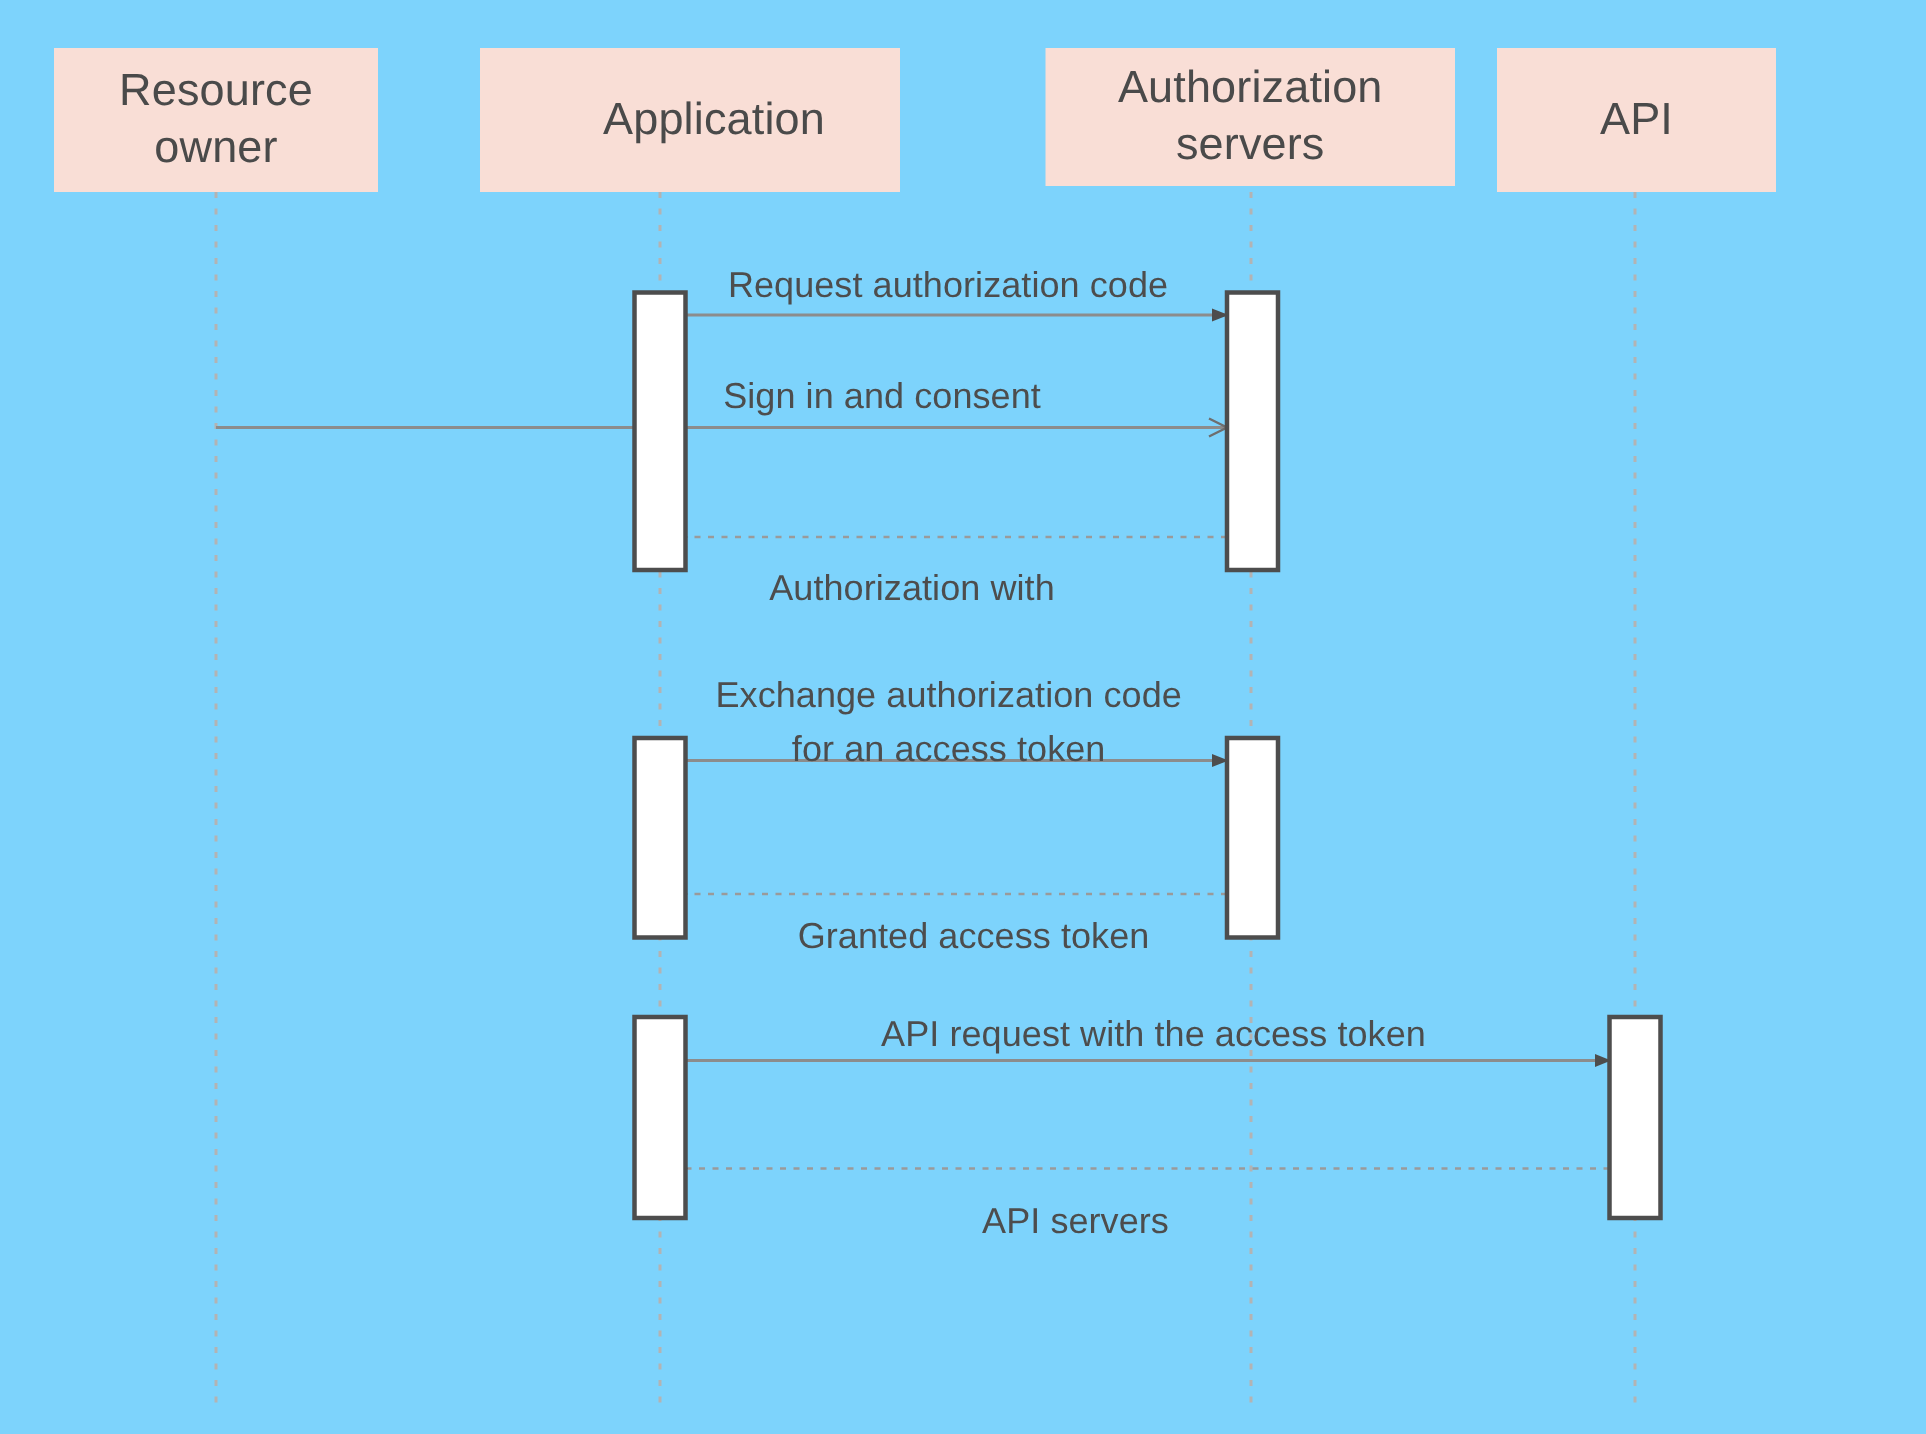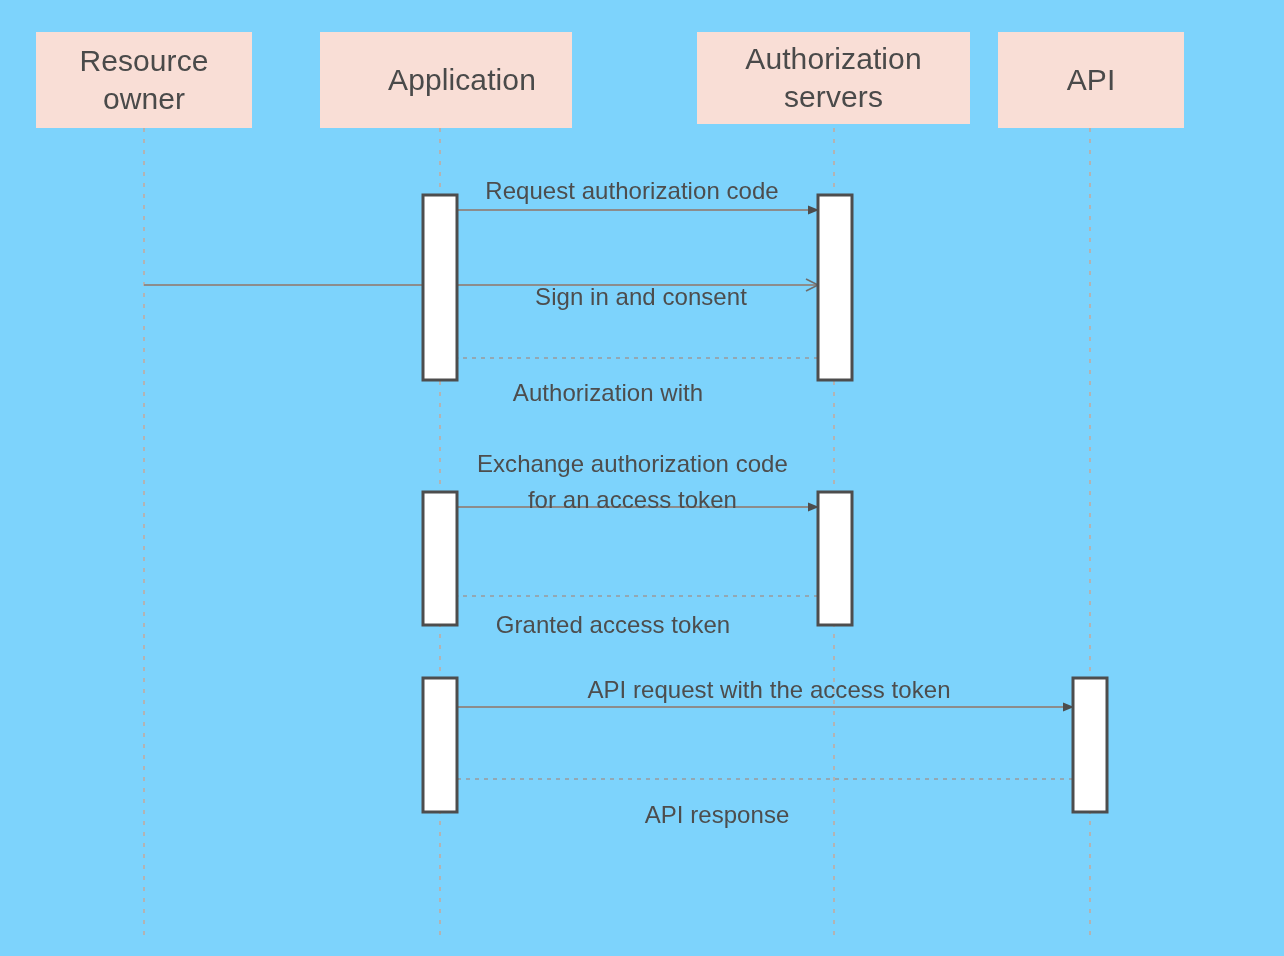--- a/index.html
+++ b/index.html
@@ -95,35 +95,35 @@
         <rect x="423" y="678" width="34" height="134" fill="#ffffff" stroke="#4d4d4d" stroke-width="3"></rect>
         <rect x="1073" y="678" width="34" height="134" fill="#ffffff" stroke="#4d4d4d" stroke-width="3"></rect>
       </g>
   </svg>
 
   <div id="participants-layer">
       <div class="participant-box" style="left: 36px; top: 32px; width: 216px; height: 96px; background: rgb(249, 222, 214);">
         <div class="participant-label" style="color: rgb(74, 74, 74);">Resource
 owner</div>
       </div>
-      <div class="participant-box" style="left: 320px; top: 32px; width: 252px; height: 96px; background: rgb(249, 222, 214); padding-left: 32px;">
+      <div class="participant-box" style="left: 320px; top: 32px; width: 280px; height: 96px; background: rgb(249, 222, 214); padding-left: 32px;">
         <div class="participant-label" style="color: rgb(74, 74, 74);">Application</div>
       </div>
       <div class="participant-box" style="left: 697px; top: 32px; width: 273px; height: 92px; background: rgb(249, 222, 214);">
         <div class="participant-label" style="color: rgb(74, 74, 74);">Authorization
 servers</div>
       </div>
       <div class="participant-box" style="left: 998px; top: 32px; width: 186px; height: 96px; background: rgb(249, 222, 214);">
         <div class="participant-label" style="color: rgb(74, 74, 74);">API</div>
       </div>
     </div>
   <div id="labels-layer">
       <div class="msg-label center" style="left: 632px; top: 173px;">Request authorization code</div>
-      <div class="msg-label center" style="left: 641px; top: 247px; margin-top: 32px;">Sign in and consent</div>
+      <div class="msg-label center" style="left: 588px; top: 247px;">Sign in and consent</div>
       <div class="msg-label center" style="left: 608px; top: 375px;">Authorization with</div>
       <div class="msg-label left" style="left: 477px; top: 446px;">Exchange authorization code
 for an access token</div>
-      <div class="msg-label center" style="left: 613px; top: 607px;">Granted access token</div>
+      <div class="msg-label center" style="left: 649px; top: 607px;">Granted access token</div>
       <div class="msg-label center" style="left: 769px; top: 672px;">API request with the access token</div>
-      <div class="msg-label center" style="left: 717px; top: 797px;">API response</div>
+      <div class="msg-label center" style="left: 717px; top: 797px;">API servers</div>
     </div>
 
 </div>
 
 </body></html>

